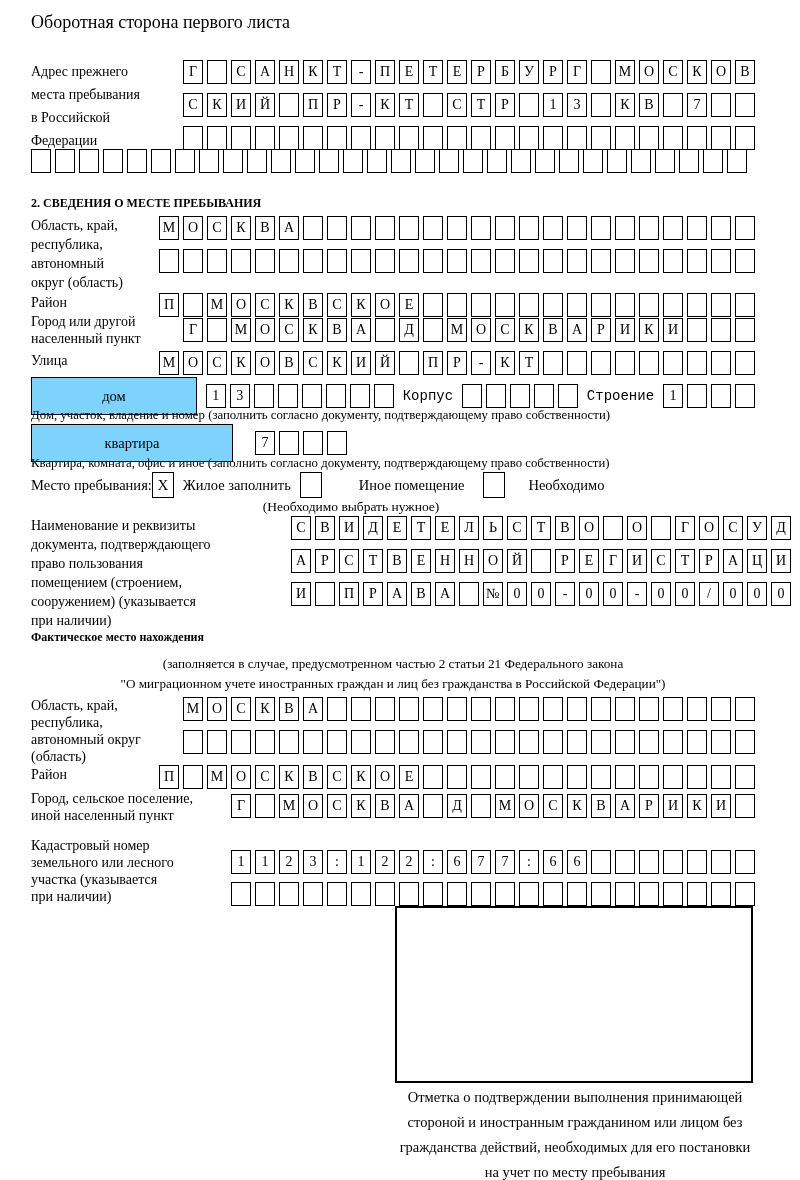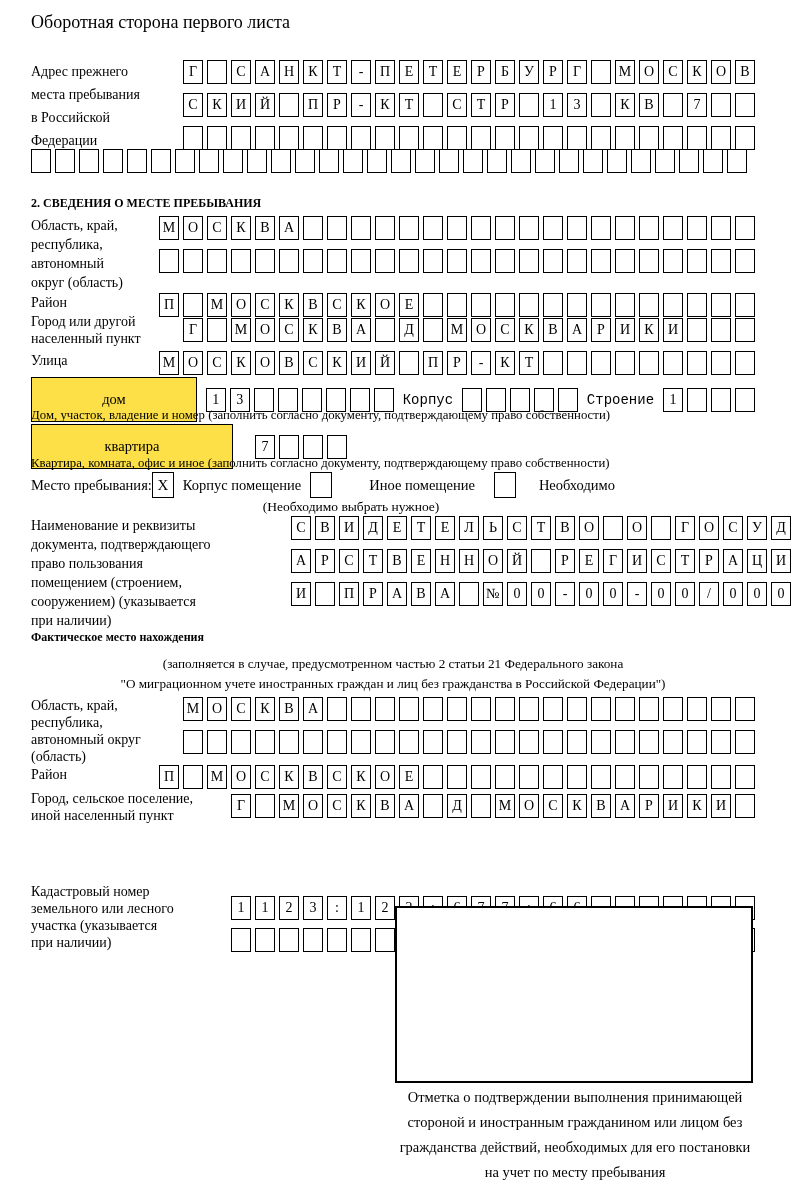--- a/index.html
+++ b/index.html
@@ -10,21 +10,21 @@
   .frow { display:flex; align-items:flex-start; }
   .lbl { font-size:14px; line-height:19px; white-space:pre-line; flex:0 0 auto; }
   .lbl17 { line-height:17px; }
   .cellrows { margin-left:auto; display:flex; flex-direction:column; gap:9px; }
   .cells { display:flex; gap:4px; margin-left:auto; }
   .cells.noauto { margin-left:0; }
   .cell { flex:0 0 20px; width:20px; height:24px; border:1.5px solid #000; display:flex; align-items:center; justify-content:center; font-size:14px; background:#fff; }
   .note { font-size:12.8px; line-height:16px; }
   .center { text-align:center; }
   .sec-title { font-weight:bold; font-size:12px; }
-  .fieldbox { border:1.5px solid #000; height:45px; display:flex; align-items:center; justify-content:center; font-size:14.5px; background:#fde047; }
+  .fieldbox { border:1.5px solid #000; height:38px; display:flex; align-items:center; justify-content:center; font-size:14.5px; background:#7dd3fc; }
   .inline-lbl { font-size:14px;font-family:Liberation Mono, monospace; }
   .checkbox { flex:0 0 22px; width:22px; height:26px; border:1.5px solid #000; display:flex; align-items:center; justify-content:center; font-size:15px; background:#fff; }
   .stay-lbl, .stay-opt { font-size:14.5px; }
   .stamp-box { margin-left:auto; margin-right:2px; width:358px; height:177px; border:2px solid #000; background:#fff; }
   .caption { position:absolute; top:1085px; left:355px; width:440px; text-align:center; font-size:14.5px; line-height:25px; white-space:pre-line; }
 </style>
 </head>
 <body>
 
 <div class="page">
@@ -351,21 +351,21 @@
         <div class="cell"></div>
       </div>
   </div>
   <div class="abs note" style="top:455px">Квартира, комната, офис и иное (заполнить согласно документу, подтверждающему право собственности)</div>
 
   <div class="abs" style="top:472px; display:flex; align-items:center;">
     <div class="stay-lbl" style="">Место пребывания:</div>
     <div class="checkbox" style="margin-right:9px">
       <span>X</span>
     </div>
-    <div class="stay-opt" style="margin-right:9px">Корпус помещение</div>
+    <div class="stay-opt" style="margin-right:9px">Жилое заполнить</div>
     <div class="checkbox" style="margin-right:37px">
       <span></span>
     </div>
     <div class="stay-opt" style="margin-right:19px">Иное помещение</div>
     <div class="checkbox" style="margin-right:23px">
       <span></span>
     </div>
     <div class="stay-opt">Необходимо</div>
   </div>
   <div class="abs note" style="top:499px; left:31px; width:640px; text-align:center; font-size:13.5px;">(Необходимо выбрать нужное)</div>
@@ -568,21 +568,21 @@
         <div class="cell">В</div>
         <div class="cell">А</div>
         <div class="cell">Р</div>
         <div class="cell">И</div>
         <div class="cell">К</div>
         <div class="cell">И</div>
         <div class="cell"></div>
       </div>
   </div>
 
-  <div class="abs frow" style="top:883px">
+  <div class="abs frow" style="top:837px">
     <div class="lbl lbl17">Кадастровый номер
 земельного или лесного
 участка (указывается
 при наличии)</div>
     <div class="cellrows" style="margin-top:13px; gap:8px">
       <div class="cells">
           <div class="cell">1</div>
           <div class="cell">1</div>
           <div class="cell">2</div>
           <div class="cell">3</div>

